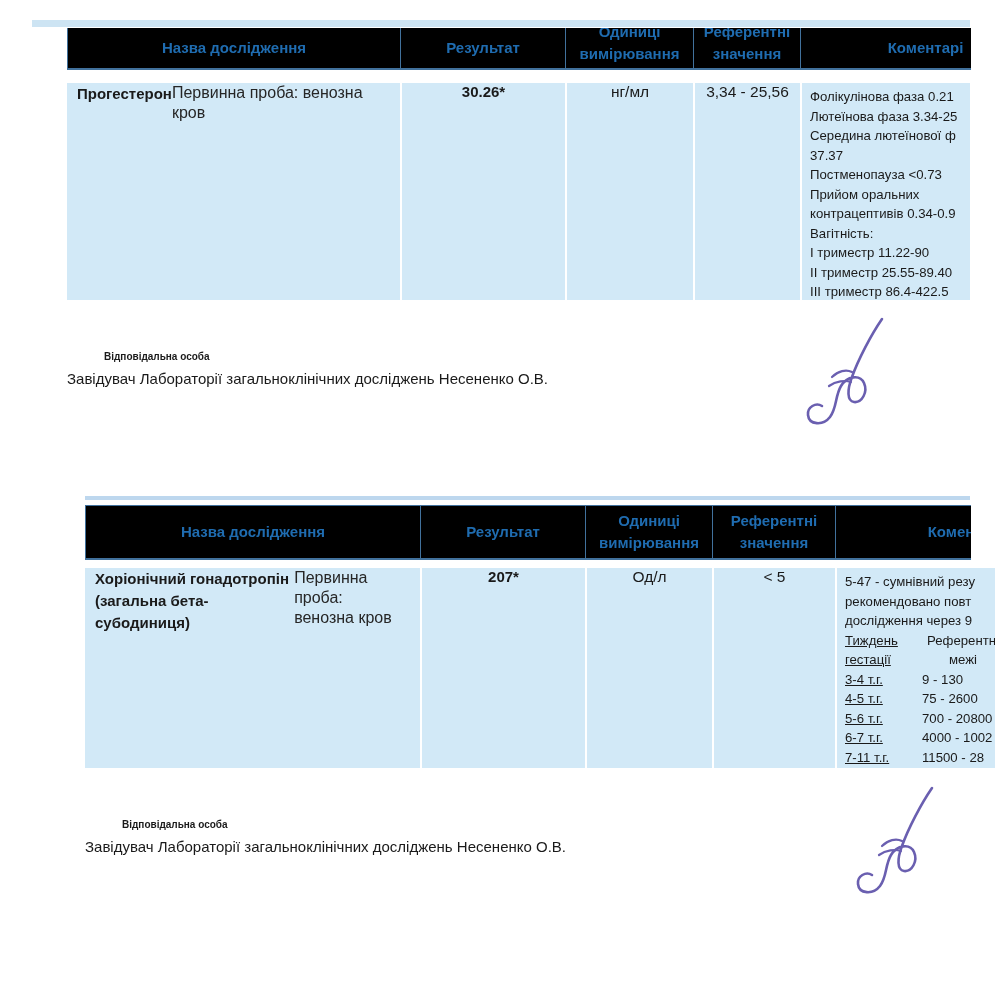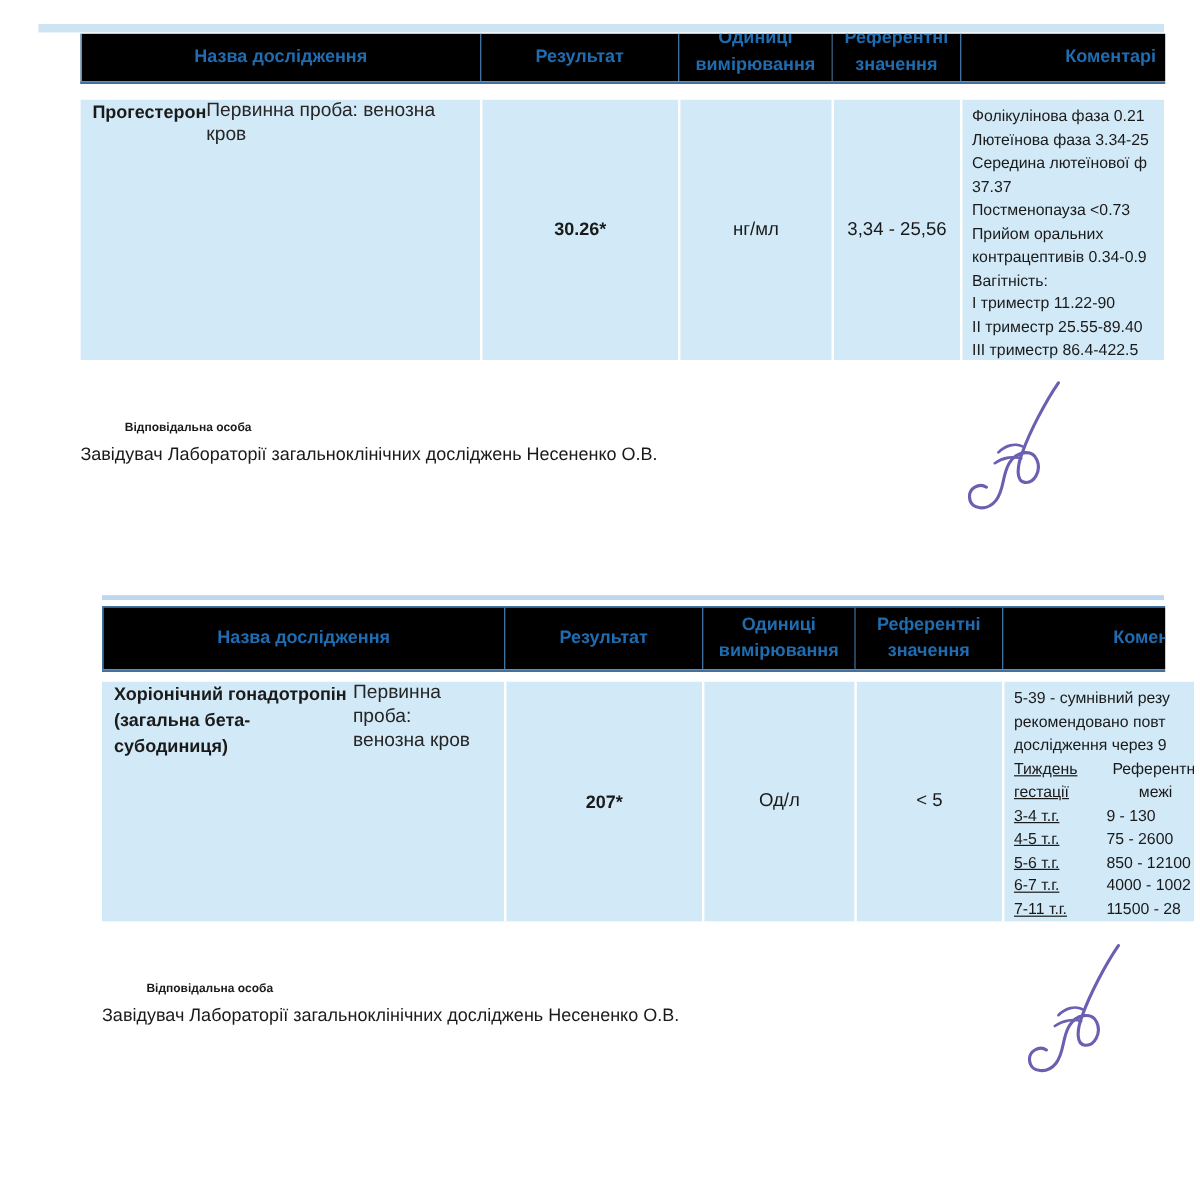--- a/index.html
+++ b/index.html
@@ -29,21 +29,21 @@
     color:#1f6cb0;font-weight:bold;font-size:15px;line-height:22px;
     text-align:center;overflow:hidden;
   }
   .hclip span{margin-top:-10px;display:block;}
 
   .trow{display:flex;overflow:hidden;}
   .tbl1 .trow{margin-top:13px;height:217px;width:903px;}
   .tbl2 .trow{margin-top:8px;height:200px;width:910px;}
   .dcell{
     box-sizing:border-box;flex:0 0 auto;background:#d2e9f7;
-    display:flex;align-items:center;justify-content:center;
+    display:flex;justify-content:center;
     font-size:15.5px;border-left:2px solid #ffffff;
   }
   .dcell:first-child{border-left:none;}
   .c-name{flex-direction:row;align-items:flex-start;justify-content:center;padding:0 14px 0 10px;}
   .test-name{font-weight:bold;font-size:15px;line-height:22px;}
   .sample{font-size:16px;line-height:20px;color:#262626;}
   .result{font-weight:bold;font-size:15px;}
   .c-comments{
     flex-direction:column;align-items:flex-start;justify-content:flex-start;
     padding:4px 0 0 8px;font-size:13.2px;line-height:19.5px;overflow:hidden;
@@ -163,38 +163,38 @@
     <div class="dcell w-res2">
       <span class="result">207*</span>
     </div>
     <div class="dcell w-unit2">
       <span>Од/л</span>
     </div>
     <div class="dcell w-ref2">
       <span>&lt; 5</span>
     </div>
     <div class="dcell c-comments w-com2">
-      <div class="cmt-line">5-39 - сумнівний резу</div>
+      <div class="cmt-line">5-47 - сумнівний резу</div>
       <div class="cmt-line">рекомендовано повт</div>
       <div class="cmt-line">дослідження через 9</div>
       <div class="gest-row gest-hdr">
         <div class="gest-week" style="white-space:normal;">Тиждень гестації</div>
         <div class="gest-range" style="white-space:normal;">Референтні межі</div>
       </div>
       <div class="gest-row">
         <div class="gest-week">3-4 т.г.</div>
         <div class="gest-range">9 - 130</div>
       </div>
       <div class="gest-row">
         <div class="gest-week">4-5 т.г.</div>
         <div class="gest-range">75 - 2600</div>
       </div>
       <div class="gest-row">
         <div class="gest-week">5-6 т.г.</div>
-        <div class="gest-range">850 - 12100</div>
+        <div class="gest-range">700 - 20800</div>
       </div>
       <div class="gest-row">
         <div class="gest-week">6-7 т.г.</div>
         <div class="gest-range">4000 - 1002</div>
       </div>
       <div class="gest-row">
         <div class="gest-week">7-11 т.г.</div>
         <div class="gest-range">11500 - 28</div>
       </div>
     </div>

